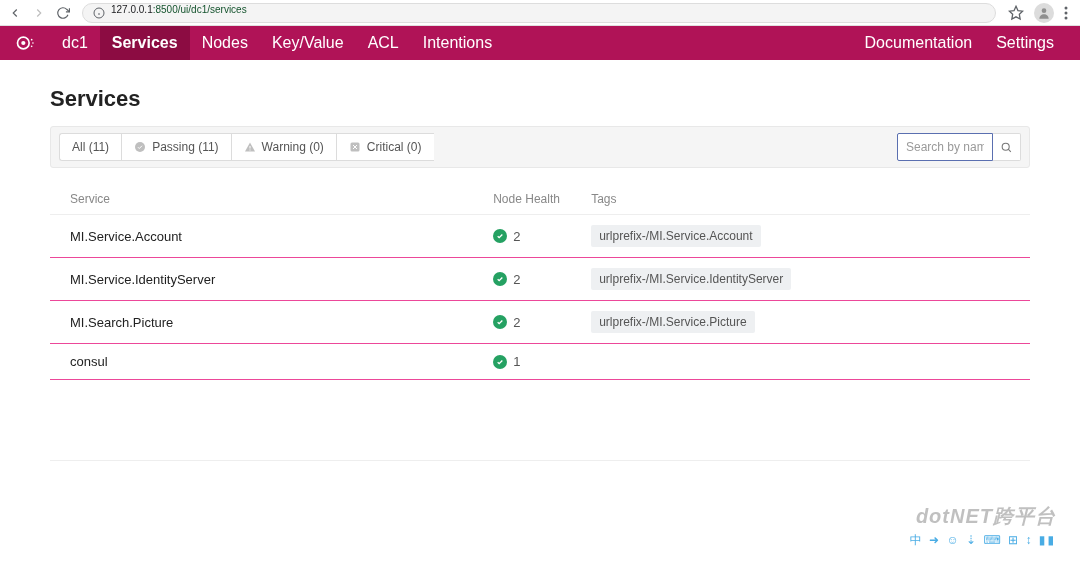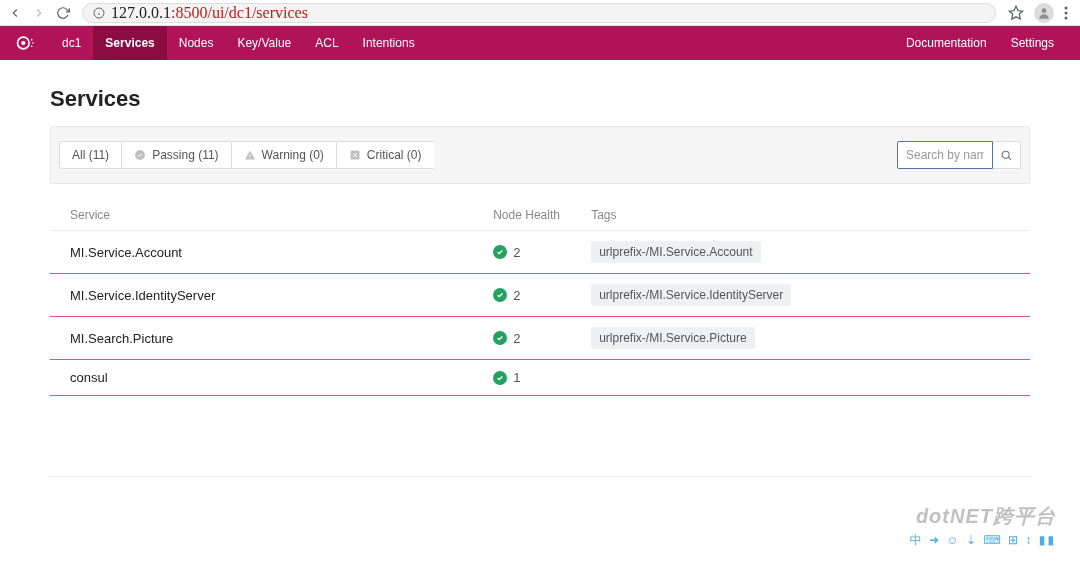--- a/index.html
+++ b/index.html
@@ -2,40 +2,40 @@
 <html><head>
 <meta charset="utf-8">
 <style>
   * { box-sizing: border-box; margin: 0; padding: 0; }
   body { font-family: -apple-system, BlinkMacSystemFont, "Segoe UI", Helvetica, Arial, sans-serif; font-size: 13px; color: #333; background: #fff; }
 
   
   .chrome-bar { height: 26px; background: #fff; display: flex; align-items: center; padding: 0 6px; border-bottom: 1px solid #e0e0e0; gap: 6px; }
   .chrome-arrow { width: 18px; height: 18px; display: flex; align-items: center; justify-content: center; color: #5f6368; }
   .chrome-arrow.disabled { color: #bdbdbd; }
-  .url-bar { flex: 1; height: 20px; border: 1px solid #ddd; border-radius: 12px; display: flex; padding: 0 10px; font-size: 16px; color: #333; background: #f4f4f4; margin-left: 4px; font-family: Liberation Serif, serif; }
+  .url-bar { flex: 1; height: 20px; border: 1px solid #ddd; border-radius: 12px; display: flex; padding: 0 10px; font-size: 10px; color: #333; background: #f4f4f4; margin-left: 4px; }
   .url-proto { color: #5f6368; margin-right: 6px; display:flex; align-items:center;}
   .url-host { color: #202124; }
-  .url-path { color: #b91c1c; }
+  .url-path { color: #14532d; }
   .chrome-right { display: flex; align-items: center; gap: 10px; padding: 0 6px; color: #5f6368; }
   .avatar-circle { width: 20px; height: 20px; border-radius: 50%; background: #dcdcdc; display:flex; align-items:center; justify-content:center; }
 
   
   .topnav { height: 34px; background: #b01357; display: flex; align-items: center; padding: 0 14px; }
   .brand { width: 22px; height: 22px; display: flex; align-items: center; justify-content: center; margin-right: 14px; }
-  .nav-item { color: #fff; font-size: 12px; padding: 0 12px; height: 34px; display: flex; align-items: center; font-weight: 500; }
+  .nav-item { color: #fff; font-size: 16px; padding: 0 12px; height: 34px; display: flex; align-items: center; font-weight: 500; }
   .nav-item.dc { }
   .nav-item.active { background: #8c0c42; font-weight: 700; }
   .nav-spacer { flex: 1; }
 
   
   .content { padding: 26px 30px 20px 30px; max-width: 1040px; margin: 0 auto; }
   .page-title { font-size: 22px; font-weight: 700; color: #222; margin-bottom: 14px; }
 
-  .filter-bar { background: #f5f5f5; border: 1px solid #e8e8e8; border-radius: 3px; padding: 14px 8px; display: flex; align-items: center; margin-bottom: 16px; }
+  .filter-bar { background: #f5f5f5; border: 1px solid #e8e8e8; border-radius: 3px; padding: 6px 8px; display: flex; align-items: center; margin-bottom: 16px; }
   .filter-tab { background: #fff; border: 1px solid #dcdcdc; border-right: none; height: 28px; padding: 0 12px; display: flex; align-items: center; font-size: 12px; color: #555; cursor: pointer; }
   .filter-tab:first-child { border-radius: 3px 0 0 3px; }
   .filter-tab:last-of-type { border-right: 1px solid #dcdcdc; border-radius: 0 3px 3px 0; }
   .filter-tab .ico { margin-right: 6px; display:flex; }
   .filter-spacer { flex: 1; }
   .search-box { height: 28px; border: 1px solid #5a6fb0; border-radius: 2px 0 0 2px; padding: 0 8px; width: 96px; font-size: 12px; outline: none; background: #fff; color:#333; }
   .search-box::placeholder { color: #9a9a9a; }
   .search-btn { height: 28px; width: 28px; border: 1px solid #dcdcdc; border-left: none; background: #fff; border-radius: 0 2px 2px 0; display: flex; align-items: center; justify-content: center; cursor: pointer; color:#777; }
 
   

